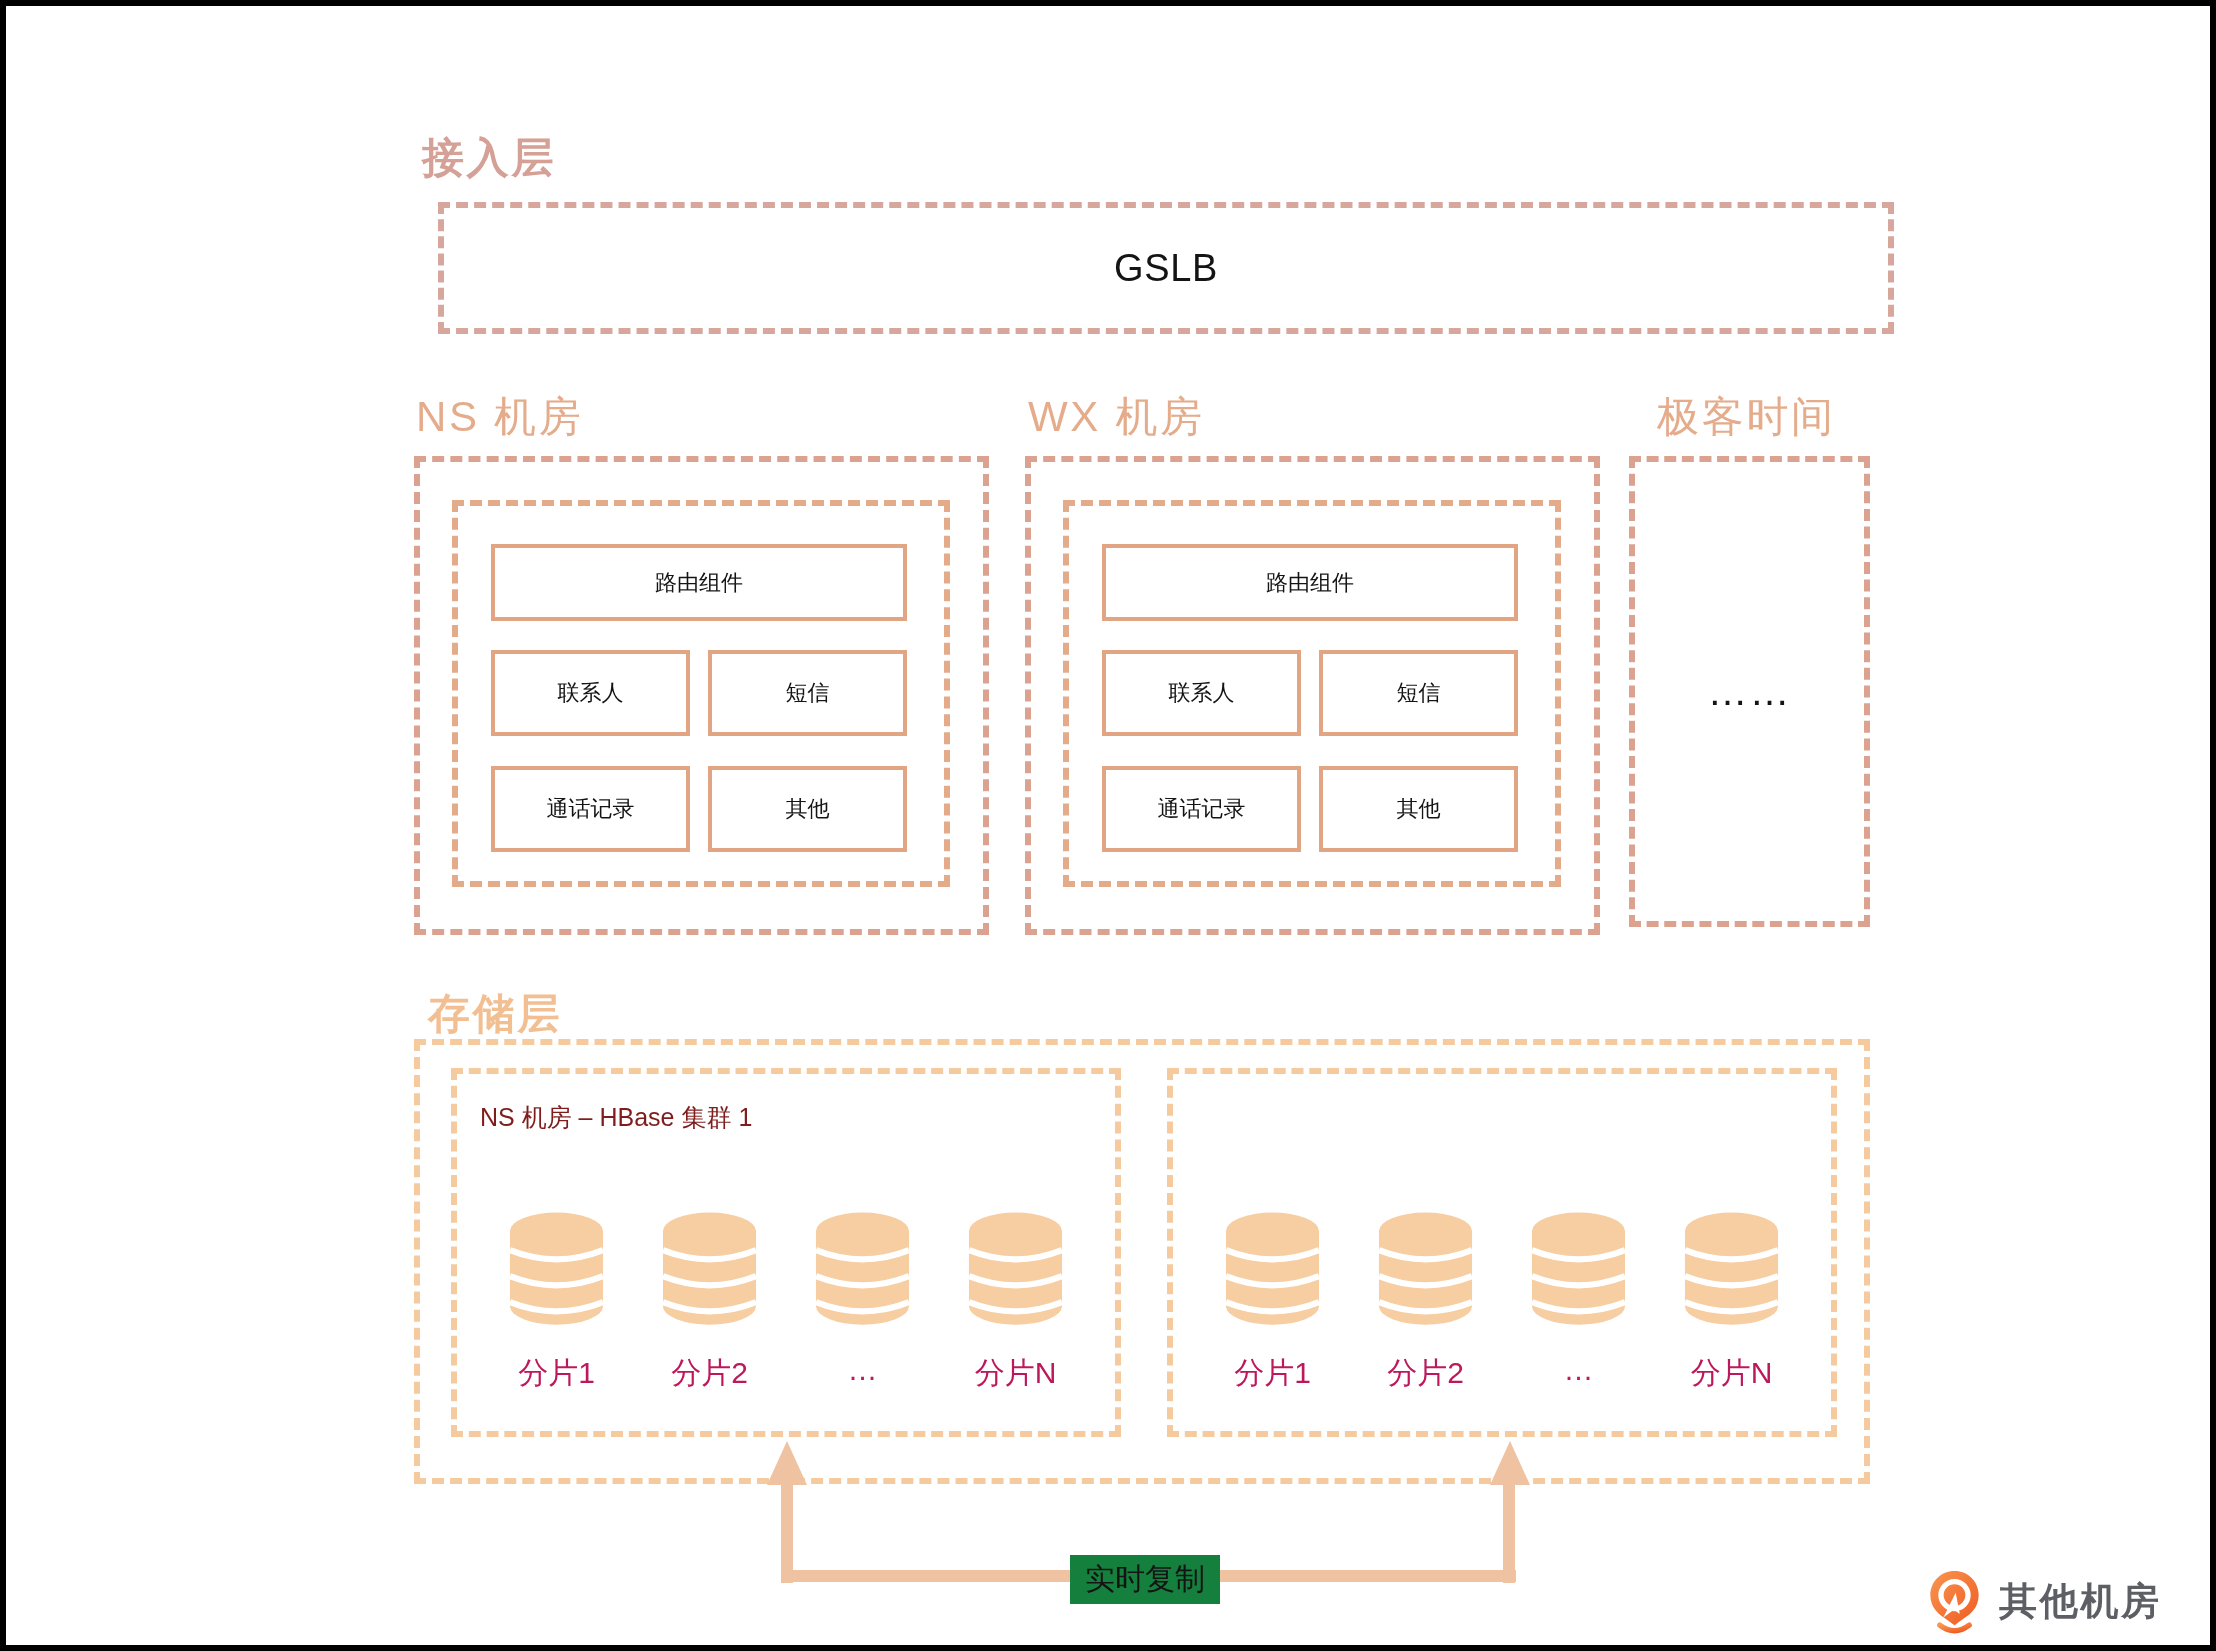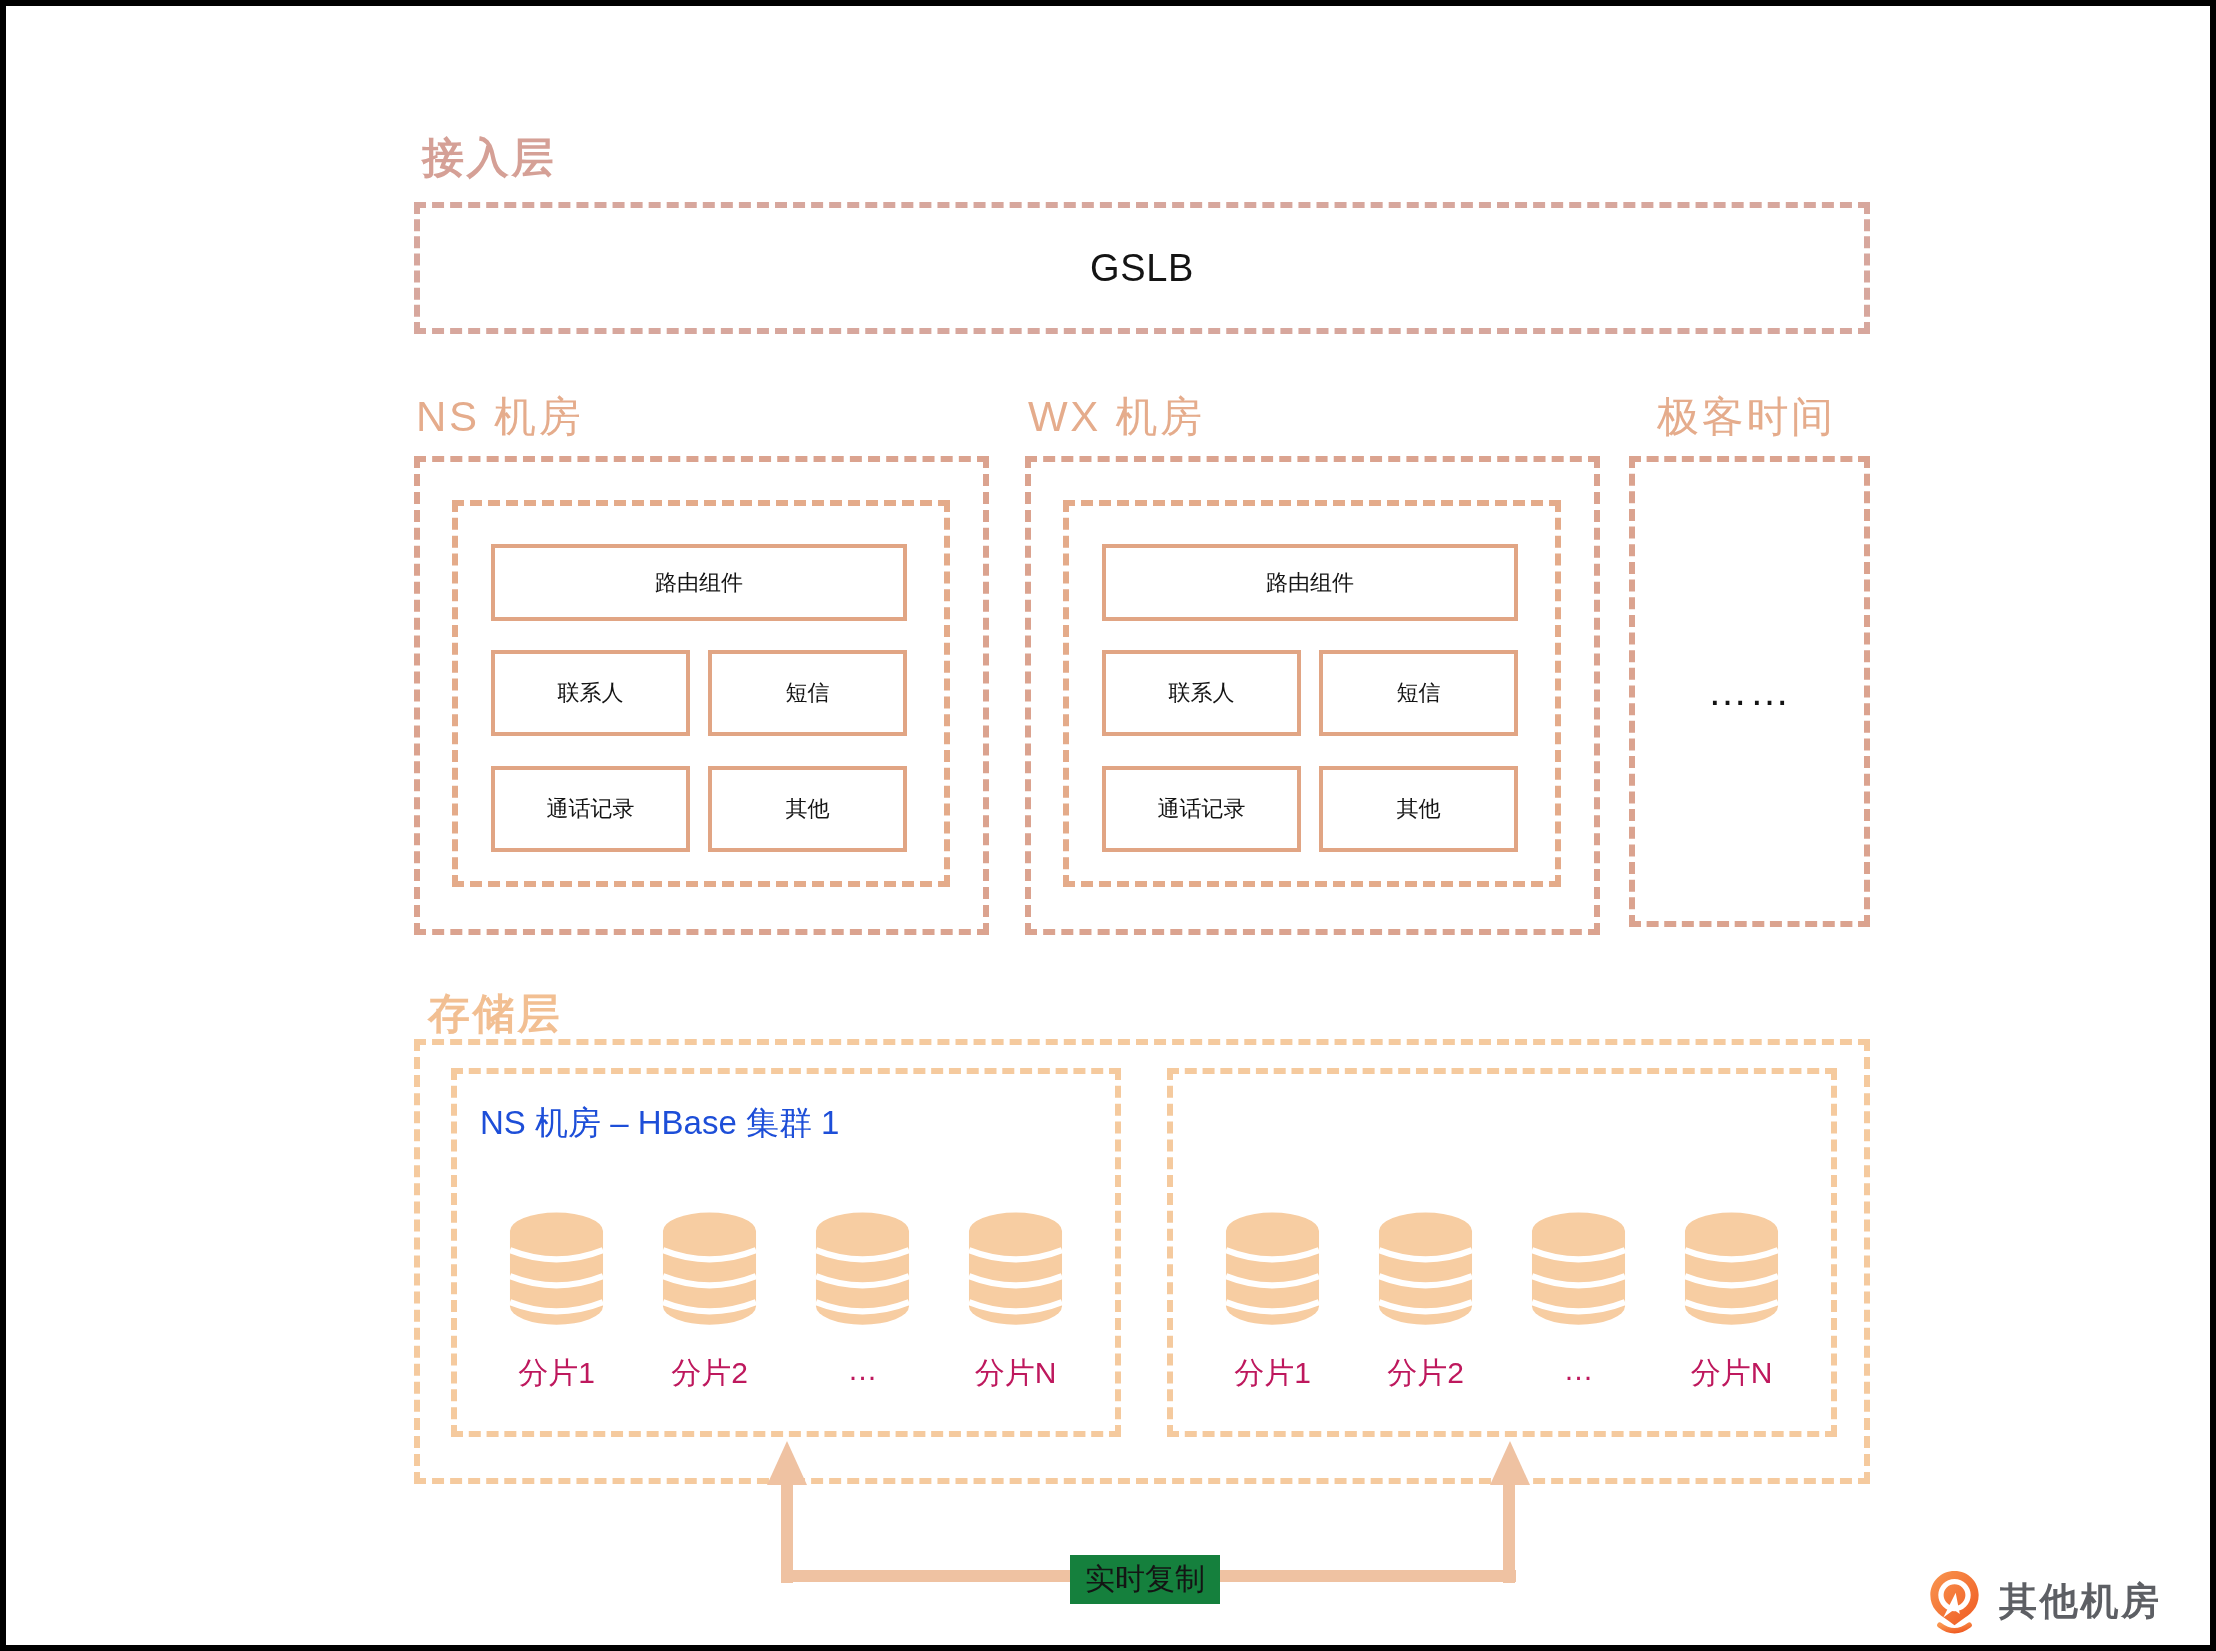--- a/index.html
+++ b/index.html
@@ -10,42 +10,42 @@
   .sec-label{font-size:42px;letter-spacing:2.7px;white-space:nowrap;}
   .bold{font-weight:bold;}
   .dash-rose{border:6.2px dashed #D7A79D;}
   .dash-room-outer{border:6.2px dashed #DBA38F;}
   .dash-room-inner{border:6.2px dashed #E4AB8A;}
   .dash-storage{border:6.8px dashed #F5CA9E;background:#fff;}
   .solid-box{border:4.1px solid #E1A584;display:flex;align-items:center;justify-content:center;
              font-size:22px;color:#141414;background:#fff;}
   .center-flex{display:flex;align-items:center;justify-content:center;}
   .gslb-text{font-size:38px;color:#141414;letter-spacing:0.7px;}
-  .cluster-title{position:absolute;left:23px;top:27px;font-size:33px;color:#1d4ed8;white-space:nowrap;}
+  .cluster-title{position:absolute;left:23px;top:27px;font-size:25px;color:#7f1d1d;white-space:nowrap;}
   .cyl-row{position:absolute;left:38px;right:38px;top:131px;height:131px;
            display:flex;justify-content:space-between;}
   .shard-row{position:absolute;left:38px;right:38px;top:279px;height:48px;
              display:flex;justify-content:space-between;}
   .shard-label{width:123px;text-align:center;font-size:30px;color:#be185d;}
   .cyl{width:123px;height:130px;}
   .arrow-bar{background:#EFC2A2;}
   .arrow-head{width:0;height:0;border-left:20px solid transparent;border-right:20px solid transparent;
               border-bottom:44px solid #EFC2A2;}
   .repl-label{font-size:30px;color:#141414;background:#15803d;padding:4.1px 15px;white-space:nowrap;}
   .ellipsis-text{font-size:40px;color:#141414;letter-spacing:2.1px;}
   .logo-text{font-size:38px;font-weight:600;color:#5D5F64;letter-spacing:2.7px;white-space:nowrap;}
 </style>
 </head>
 <body>
 
 <div id="page">
 
   <div class="abs sec-label bold" style="left:416px;top:124px;color:#D5A096;">接入层</div>
 
-  <div class="abs dash-rose center-flex" style="left:408px;top:196px;width:1456px;height:132px;align-items:center;">
+  <div class="abs dash-rose center-flex" style="left:432px;top:196px;width:1456px;height:132px;align-items:center;">
     <span class="gslb-text">GSLB</span>
   </div>
 
   <div class="abs sec-label" style="left:410px;top:383px;color:#E5AC8C;">NS 机房</div>
   <div class="abs sec-label" style="left:1022px;top:383px;color:#E5AC8C;">WX 机房</div>
   <div class="abs sec-label" style="left:1651px;top:383px;color:#E5AC8C;">极客时间</div>
 
   <div class="abs dash-room-outer" style="left:408px;top:450px;width:575px;height:479px;">
     <div class="abs dash-room-inner" style="left:32px;top:38px;width:498px;height:387px;">
       <div class="abs solid-box" style="left:33px;top:38px;width:416px;height:77px;">

